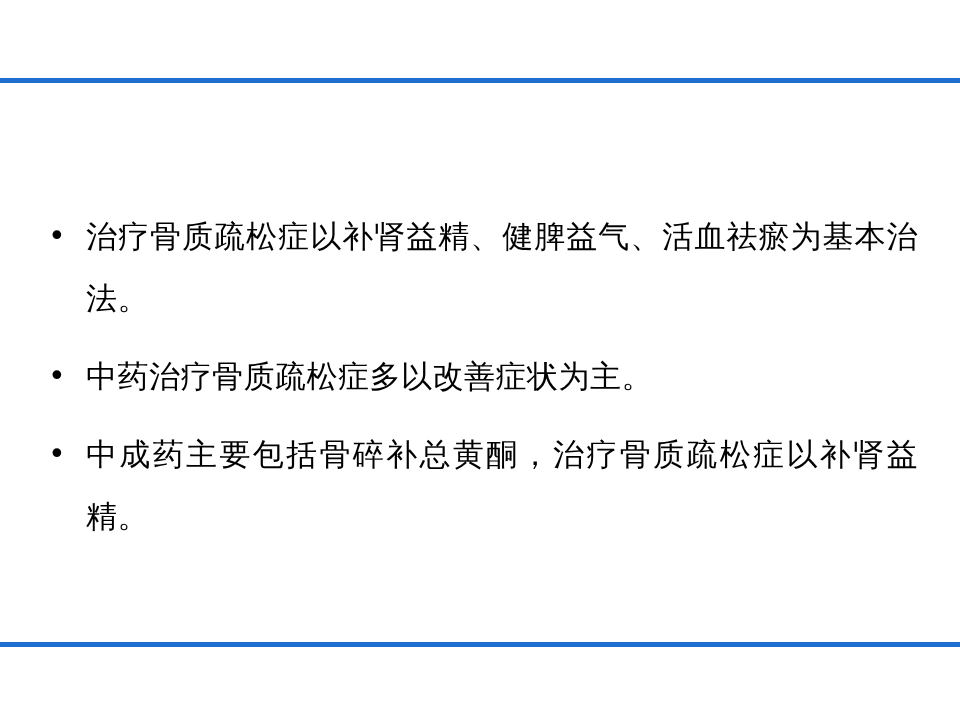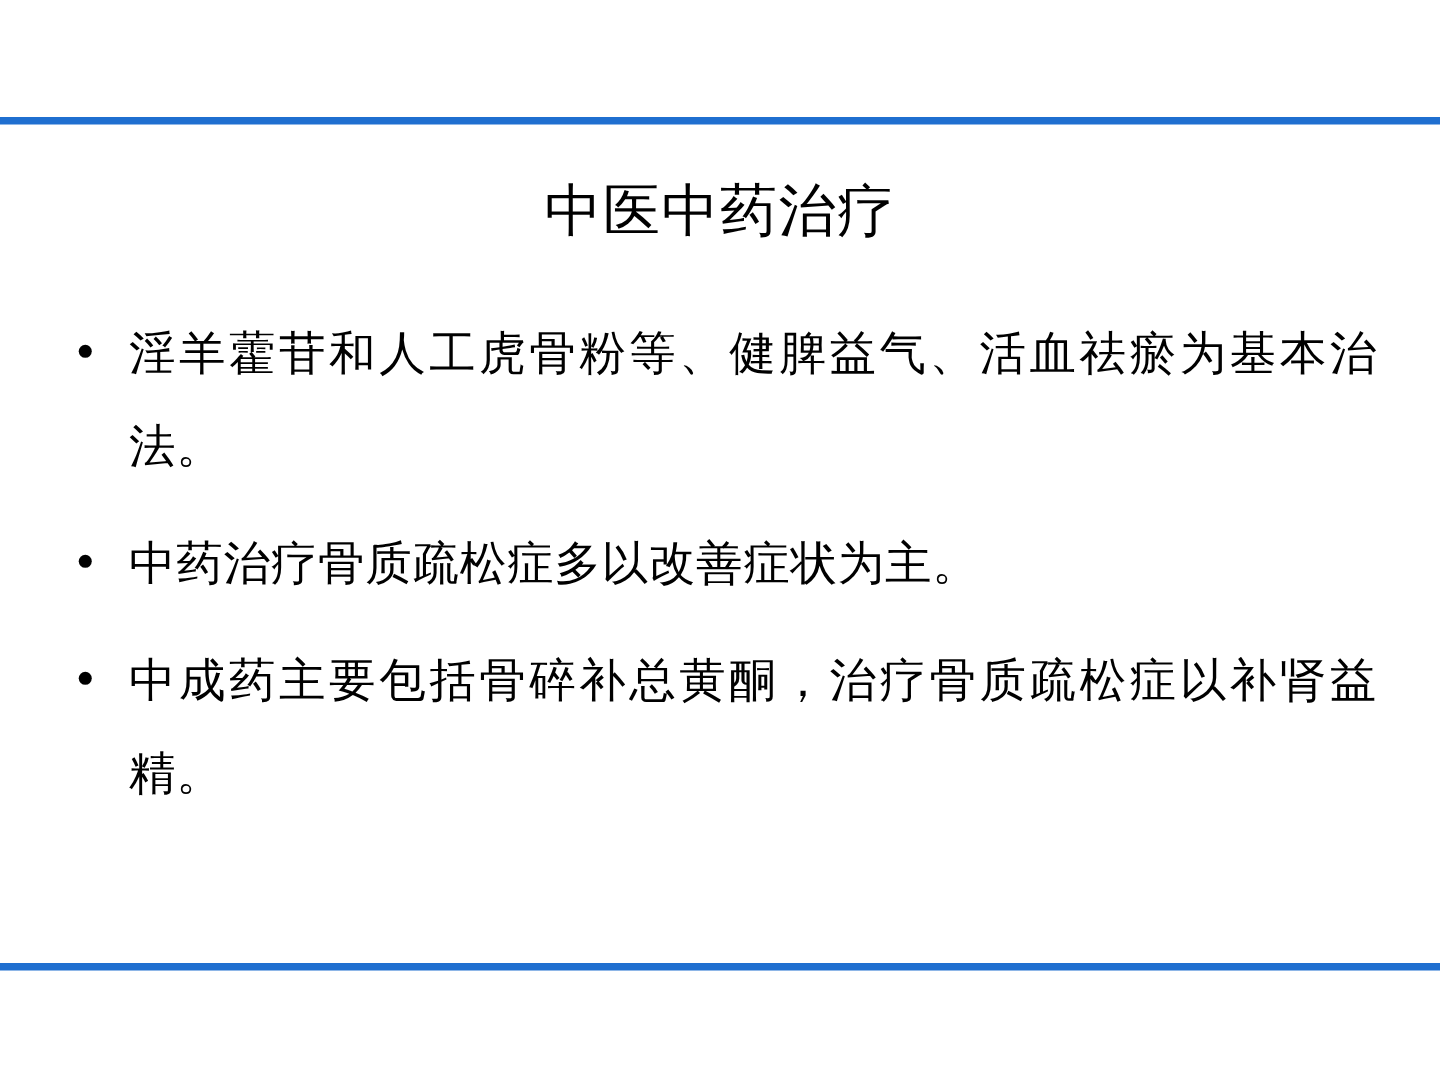--- a/index.html
+++ b/index.html
@@ -76,26 +76,25 @@
     text-justify: inter-ideograph;
   }
 </style>
 </head>
 <body>
 
 <div class="slide">
 
   <div class="rule rule-top"></div>
 
-  <div class="slide-title">中医中药治疗</div>
 
   <ul class="body-list">
     <li class="bullet-item">
       <span class="bullet-mark">•</span>
-      <span class="bullet-text">淫羊藿苷和人工虎骨粉等、健脾益气、活血祛瘀为基本治法。</span>
+      <span class="bullet-text">治疗骨质疏松症以补肾益精、健脾益气、活血祛瘀为基本治法。</span>
     </li>
     <li class="bullet-item">
       <span class="bullet-mark">•</span>
       <span class="bullet-text">中药治疗骨质疏松症多以改善症状为主。</span>
     </li>
     <li class="bullet-item">
       <span class="bullet-mark">•</span>
       <span class="bullet-text">中成药主要包括骨碎补总黄酮，治疗骨质疏松症以补肾益精。</span>
     </li>
   </ul>

